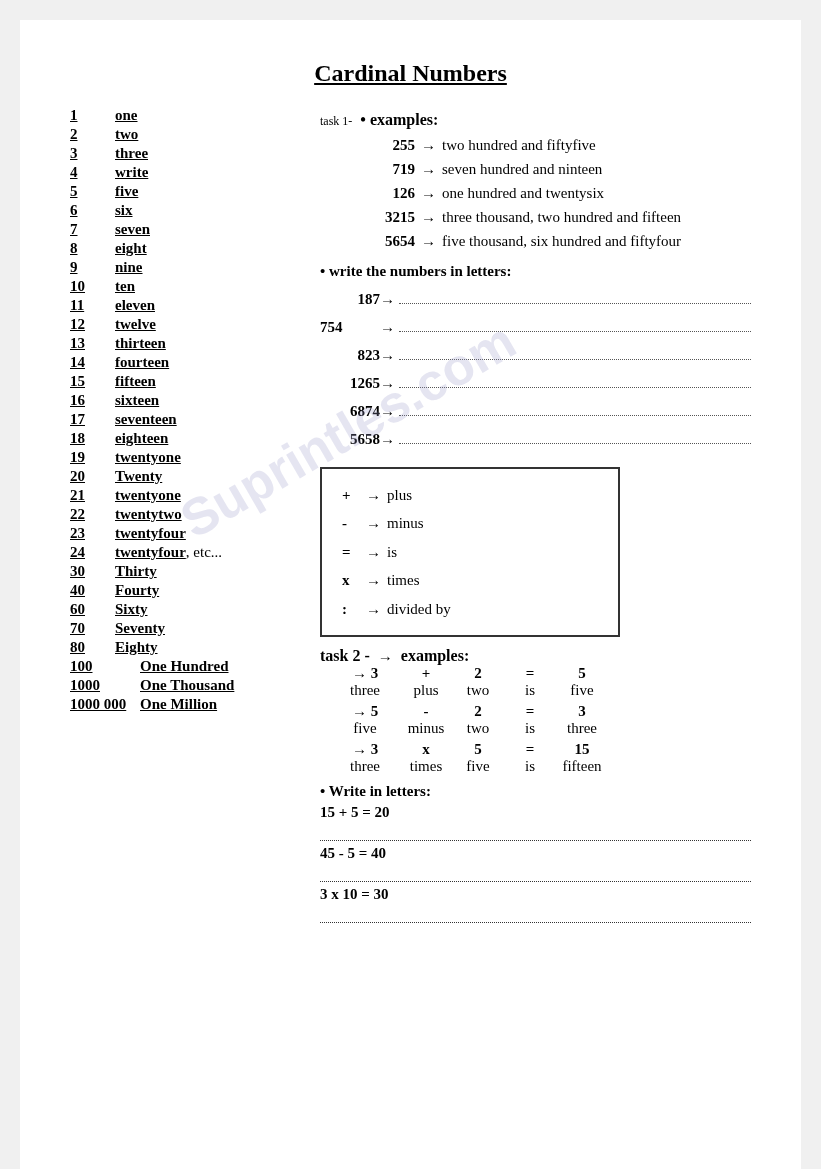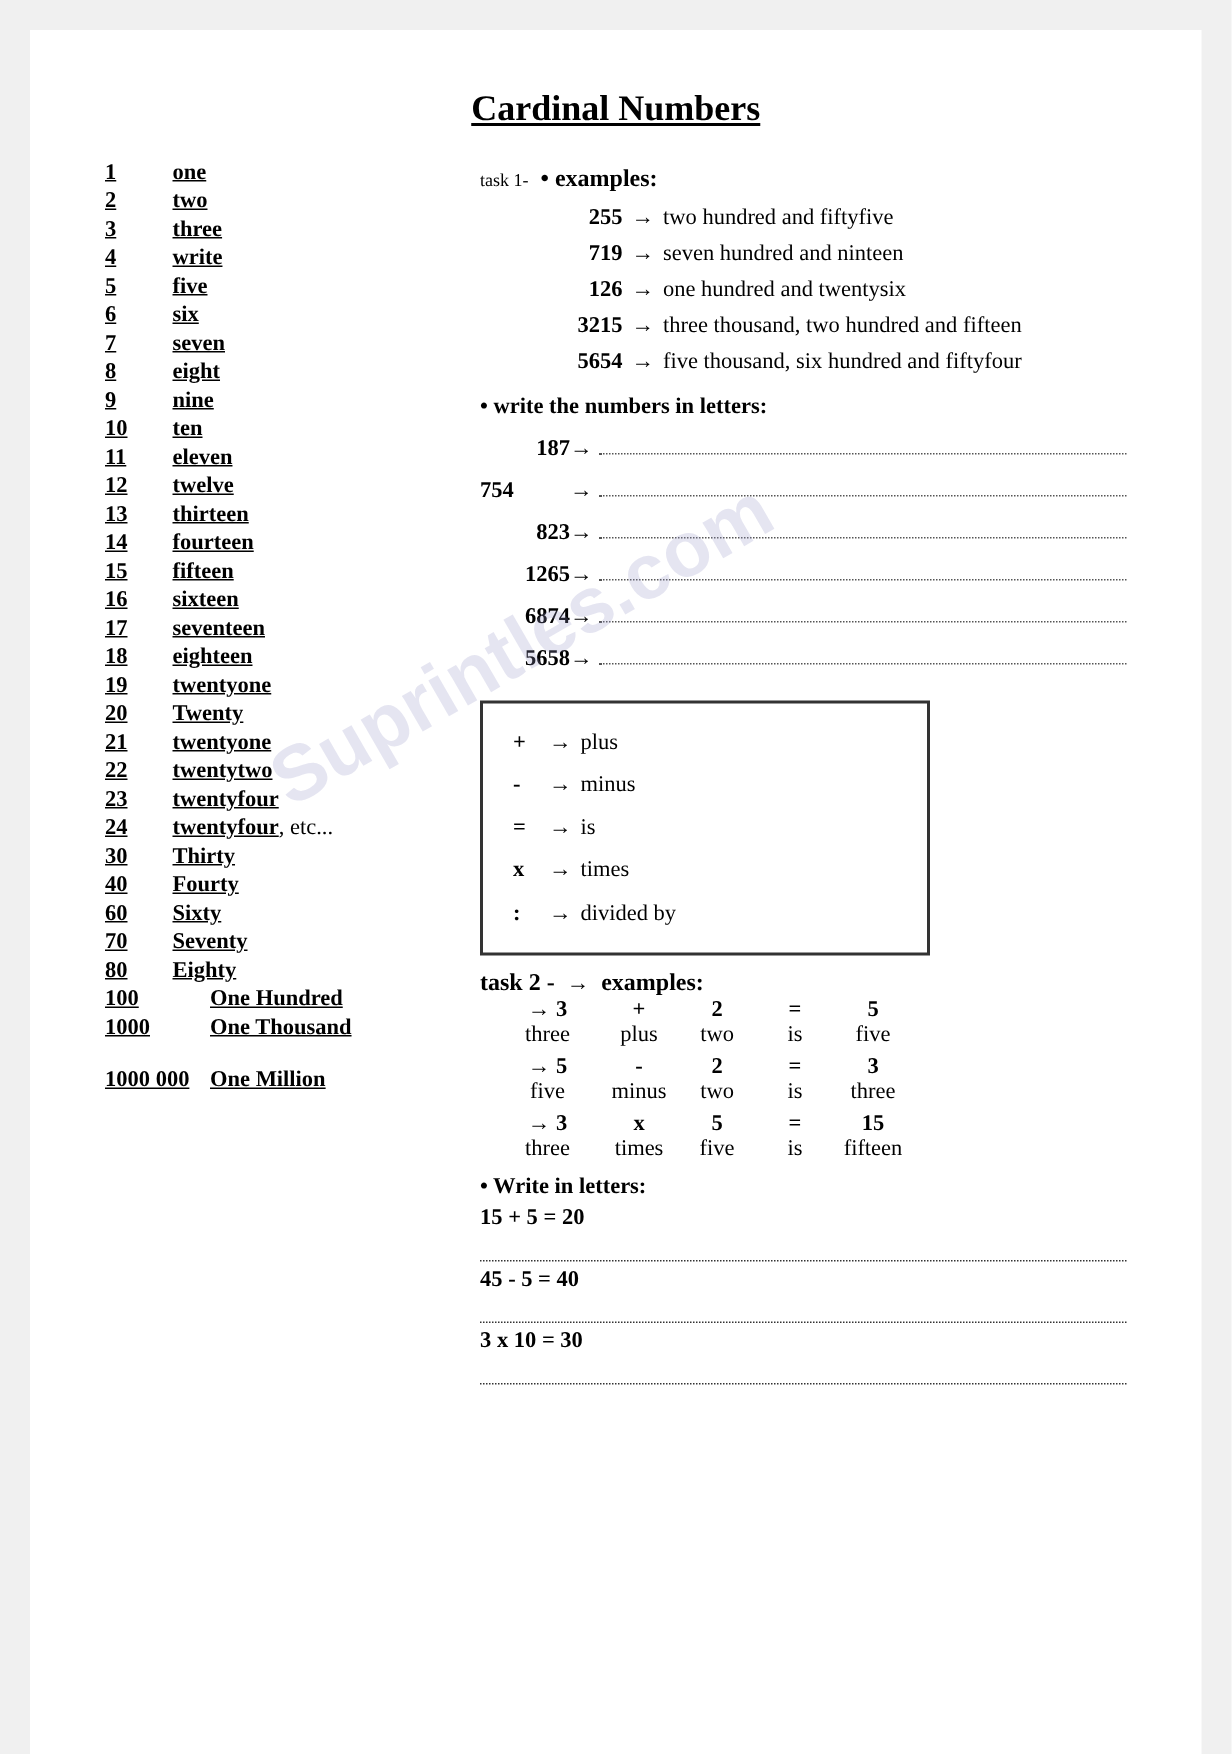--- a/index.html
+++ b/index.html
@@ -298,21 +298,21 @@
         <div class="number-row">
           <span class="num" style="width: 70px;">100</span>
           <span class="word" style="font-weight: bold;">One Hundred</span>
         </div>
         <div class="number-row">
           <span class="num" style="width: 70px;">1000</span>
           <span class="word" style="font-weight: bold;">One Thousand</span>
         </div>
         <div class="number-row">
           <span class="num" style="width: 70px;">1000 000</span>
-          <span class="word" style="font-weight: bold; margin-top: 16px;">One Million</span>
+          <span class="word" style="font-weight: bold;">One Million</span>
         </div>
       </div>
 
     <div class="right-column">
       
       <div class="task-section right-top">
         <div class="task-header-line">
           <span class="task-title">task 1-</span>
           <span class="examples-title">• examples:</span>
         </div>

